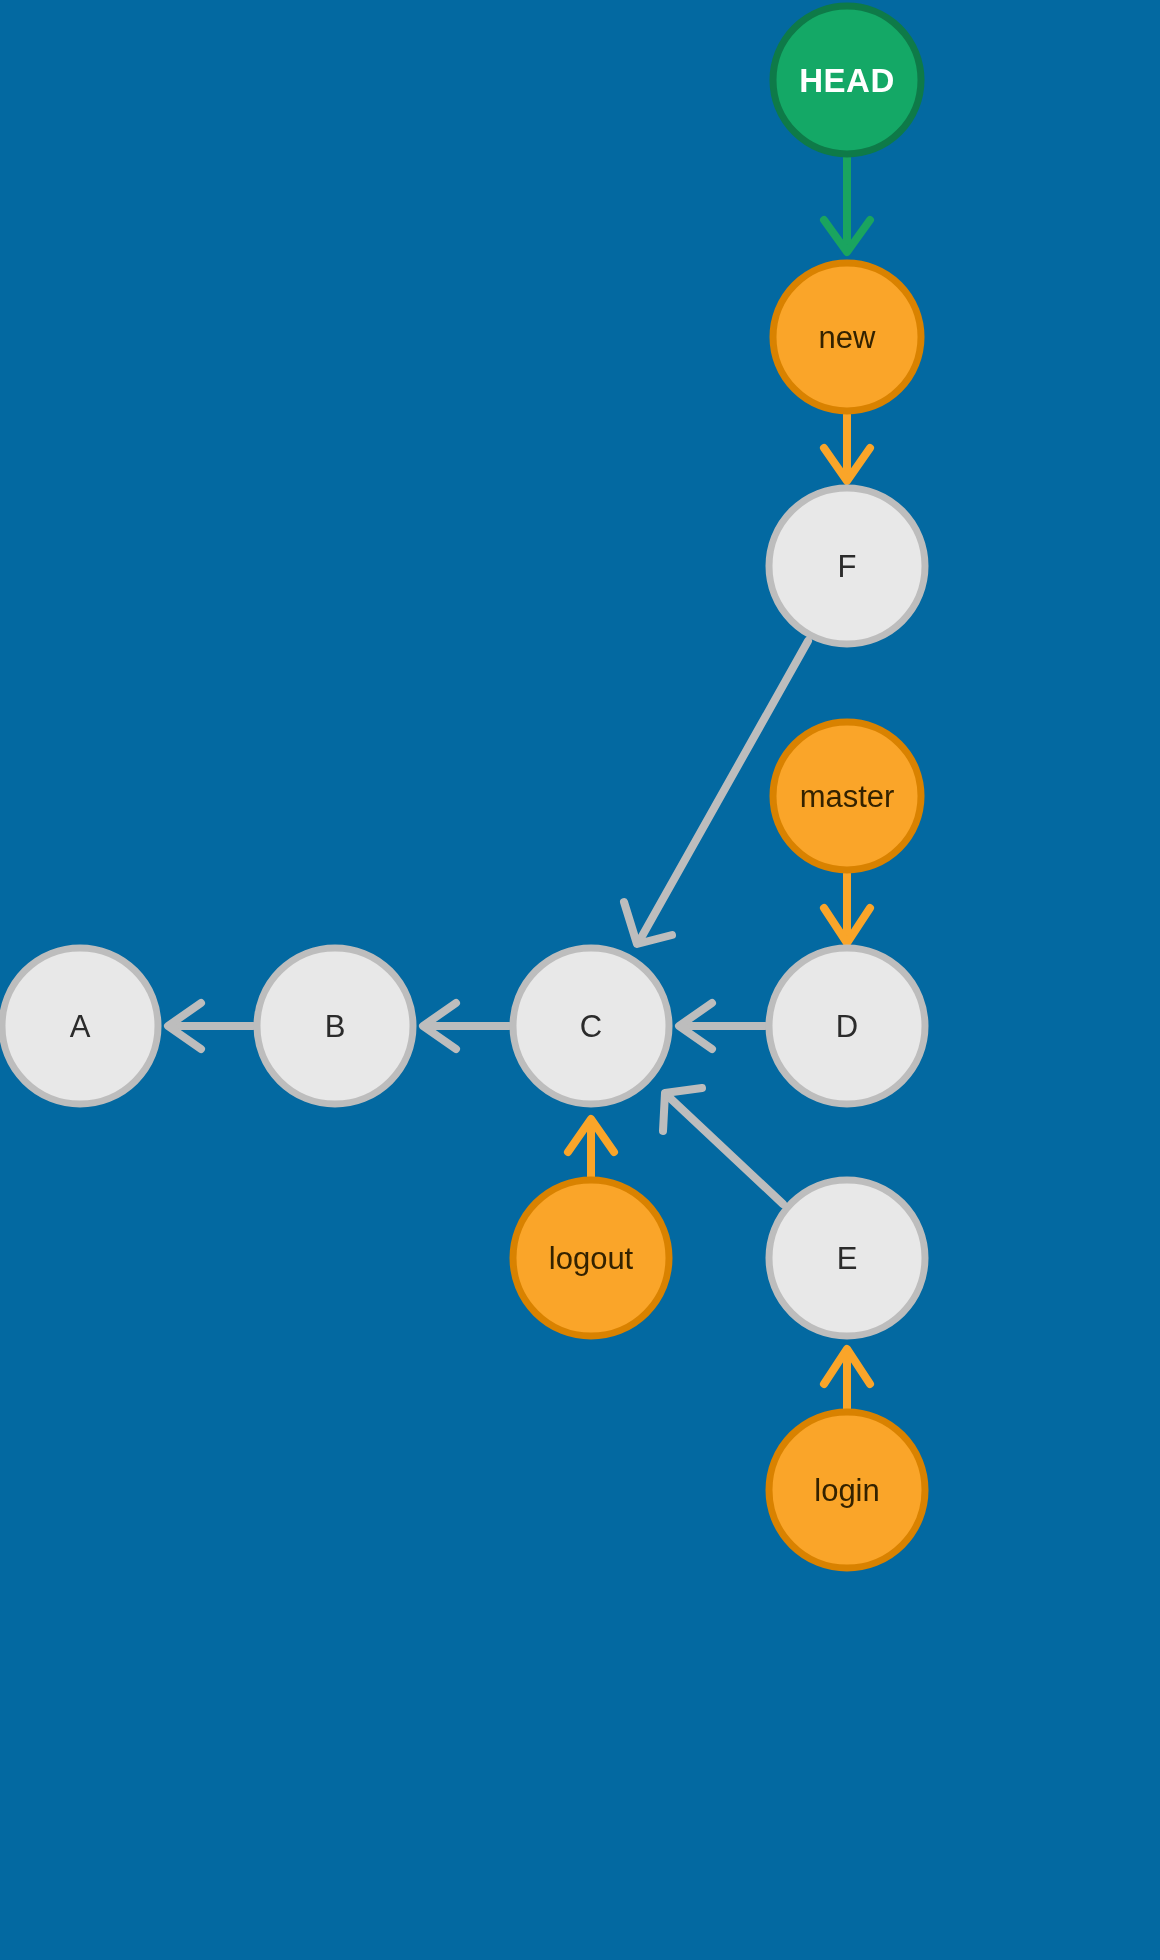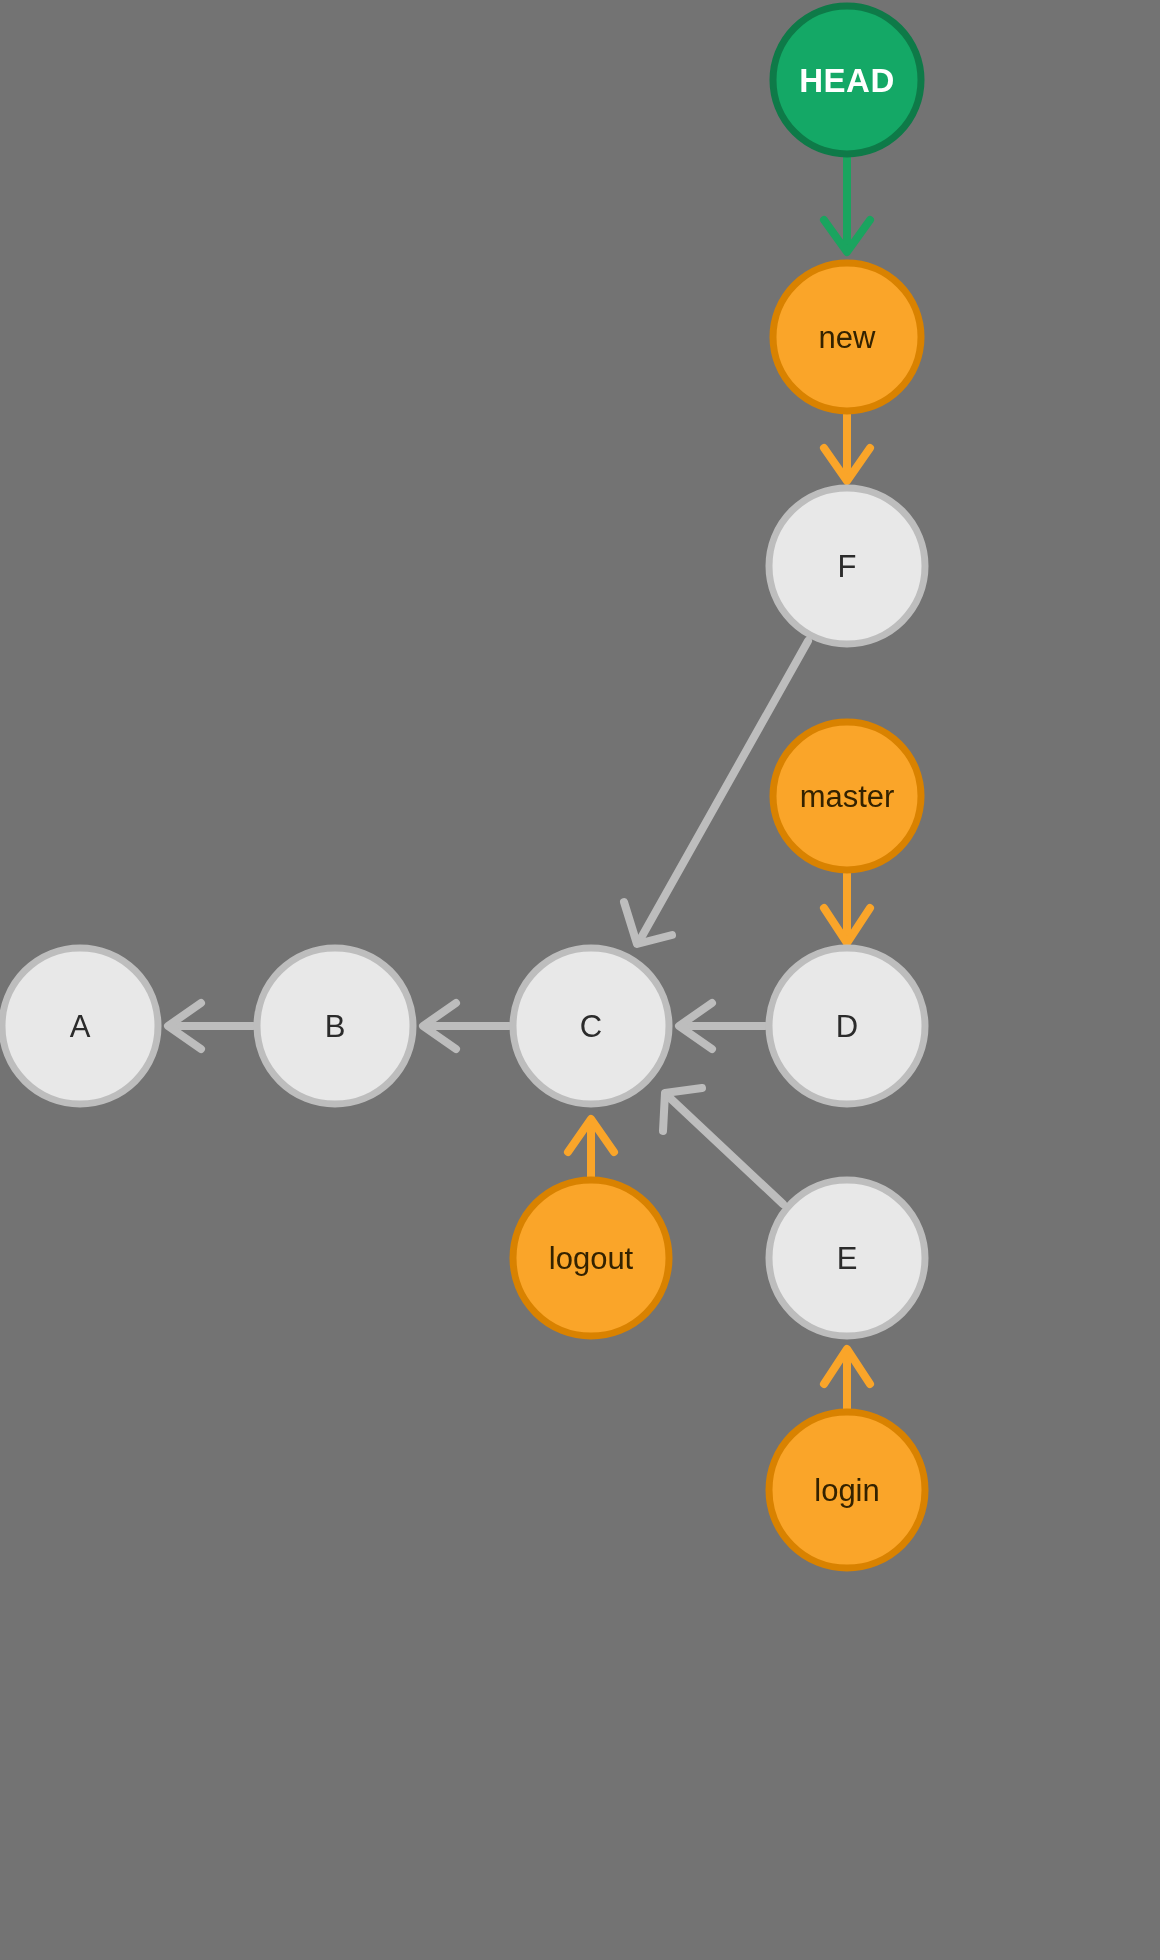--- a/index.html
+++ b/index.html
@@ -11,21 +11,21 @@
   body {
     width: 1160px;
     height: 1960px;
     overflow: hidden;
     font-family: "Liberation Sans", sans-serif;
   }
   #graph-canvas {
     position: relative;
     width: 1160px;
     height: 1960px;
-    background: #737373;
+    background: #0369a1;
   }
   #graph-svg {
     position: absolute;
     top: 0;
     left: 0;
     width: 1160px;
     height: 1960px;
     display: block;
   }
   .node-circle {

